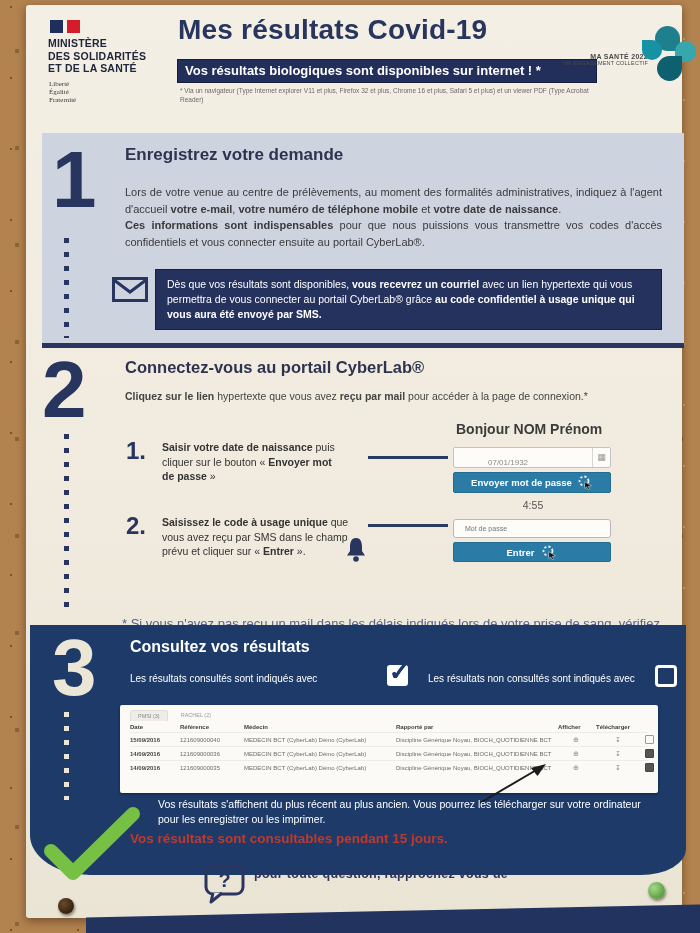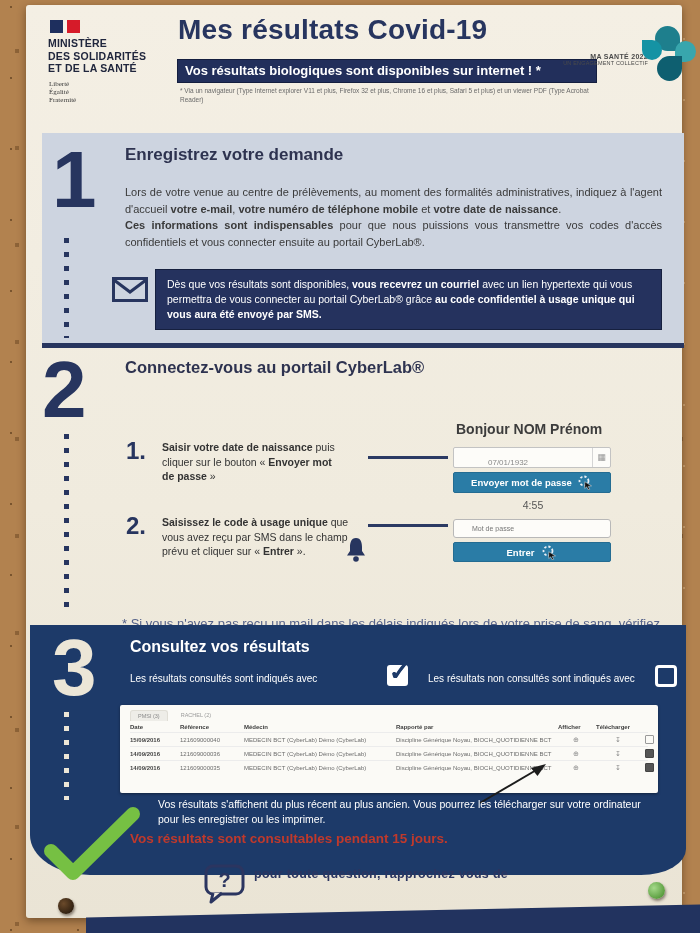--- a/index.html
+++ b/index.html
@@ -84,20 +84,21 @@
 
   <svg class="abs" style="left:112px;top:277px;" width="36" height="25" viewBox="0 0 36 25">
     <rect x="1.5" y="1.5" width="33" height="22" fill="none" stroke="#27355f" stroke-width="3"></rect>
     <path d="M2 3 L18 15 L34 3" fill="none" stroke="#27355f" stroke-width="3"></path>
   </svg>
   <div class="abs runs" style="left:155px;top:269px;width:483px;background:#25325e;border:1px solid #16203f;color:#fff;font-size:10.5px;line-height:15px;padding:7px 11px;white-space:pre-line;"><span>Dès que vos résultats sont disponibles, </span><span style="font-weight: 700;">vous recevrez un courriel</span><span> avec un lien hypertexte qui vous permettra de vous connecter au portail CyberLab® grâce </span><span style="font-weight: 700;">au code confidentiel à usage unique qui vous aura été envoyé par SMS.</span></div>
 
   <div class="abs bignum" style="left:42px;top:356px;">2</div>
   <div class="abs dots" style="left:64px;top:434px;height:178px;"></div>
   <div class="abs" style="left:125px;top:358px;font-size:16.5px;font-weight:bold;color:#2e3350;">Connectez-vous au portail CyberLab®</div>
+  <div class="abs runs" style="left:125px;top:390px;width:525px;font-size:10.5px;color:#444;white-space:pre-line;"><span style="font-weight: 700;">Cliquez sur le lien</span><span> hypertexte que vous avez </span><span style="font-weight: 700;">reçu par mail</span><span> pour accéder à la page de connexion.*</span></div>
 
   <div class="abs navy" style="left:126px;top:437px;font-size:24px;font-weight:800;">1.</div>
   <div class="abs runs" style="left:162px;top:440px;width:182px;font-size:10.5px;color:#333;line-height:14.5px;white-space:pre-line;"><span style="font-weight: 700;">Saisir votre date de naissance</span><span> puis cliquer sur le bouton « </span><span style="font-weight: 700;">Envoyer mot de passe</span><span> »</span></div>
   <div class="abs" style="left:368px;top:456px;width:80px;height:2.5px;background:#2b3a63;"></div>
 
   <div class="abs" style="left:456px;top:421px;font-size:14px;color:#3c3c3c;font-weight:bold;">Bonjour NOM Prénom</div>
   <div class="abs mockinput" style="left:453px;top:447px;width:158px;height:21px;display:flex;align-items:flex-end;padding-left:28px;">
     <span style="font-size:8px;color:#8a8a8a;padding-left:6px;flex:1;">07/01/1932</span>
     <span style="font-size:9px;color:#999;border-left:1px solid #d5d5d5;padding:0 4px;line-height:19px;">▦</span>
   </div>
@@ -111,21 +112,21 @@
   <div class="abs" style="left:503px;top:499px;width:60px;text-align:center;font-size:10.5px;color:#555;">4:55</div>
 
   <div class="abs navy" style="left:126px;top:512px;font-size:24px;font-weight:800;">2.</div>
   <div class="abs runs" style="left:162px;top:515px;width:190px;font-size:10.5px;color:#333;line-height:14.5px;white-space:pre-line;"><span style="font-weight: 700;">Saisissez le code à usage unique</span><span> que vous avez reçu par SMS dans le champ prévu et cliquer sur « </span><span style="font-weight: 700;">Entrer</span><span> ».</span></div>
   <div class="abs" style="left:368px;top:524px;width:80px;height:2.5px;background:#2b3a63;"></div>
   <svg class="abs" style="left:346px;top:537px;" width="20" height="27" viewBox="0 0 20 27">
     <path d="M10 1 C5 1 4 6 4 10 L4 14 L1 18.5 L19 18.5 L16 14 L16 10 C16 6 15 1 10 1 Z" fill="#27355f"></path>
     <circle cx="10" cy="22" r="2.8" fill="#27355f"></circle>
   </svg>
 
-  <input class="abs mockinput" style="left: 453px; top: 519px; width: 158px; height: 19px; font-size: 7px; color: rgb(136, 136, 136); padding-left: 18px; border-radius: 3px; border-color: rgb(184, 184, 184);" readonly="" placeholder="Mot de passe">
+  <input class="abs mockinput" style="left: 453px; top: 519px; width: 158px; height: 19px; font-size: 7px; color: rgb(136, 136, 136); padding-left: 11px; border-radius: 3px; border-color: rgb(184, 184, 184);" readonly="" placeholder="Mot de passe">
   <div class="abs mockbtn" style="left:453px;top:542px;width:158px;height:20px;font-size:9.5px;">
     <span>Entrer</span>
     <svg width="15" height="15" viewBox="0 0 20 20" style="margin-left:8px;">
       <circle cx="8" cy="8" r="6" fill="none" stroke="#e8eef5" stroke-width="2.4" stroke-dasharray="3 2.6"></circle>
       <path d="M9 9 L18 14.5 L13.6 15.2 L15.6 19 L13.4 19.6 L11.6 15.8 L9 18 Z" fill="#111" stroke="#fff" stroke-width="0.6"></path>
     </svg>
   </div>
 
   <div class="abs" style="left:122px;top:602px;width:540px;font-size:13px;color:#56638a;line-height:12.5px;margin-top:16px;">* Si vous n'avez pas reçu un mail dans les délais indiqués lors de votre prise de sang, vérifiez qu'il n'est pas bloqué dans les courriels indésirables de votre messagerie (SPAMS)</div>
 

